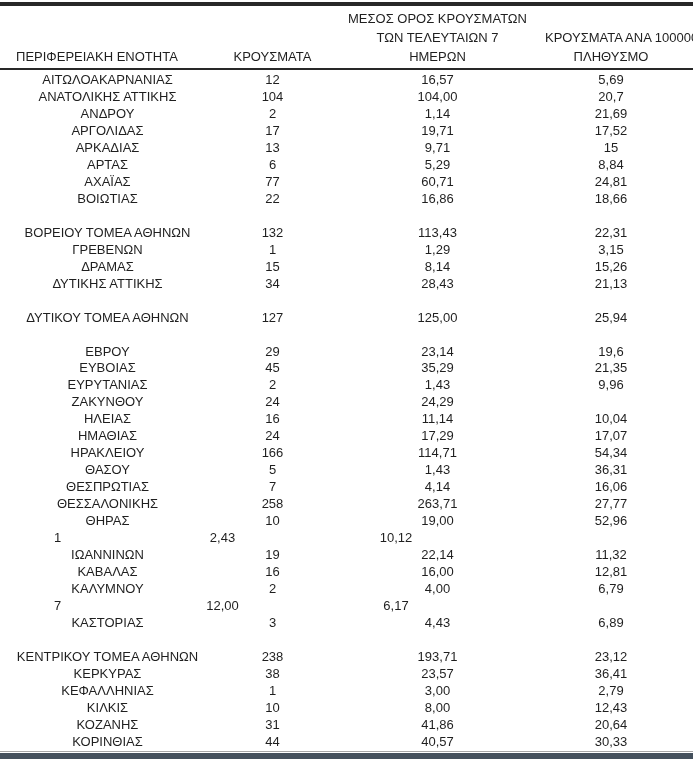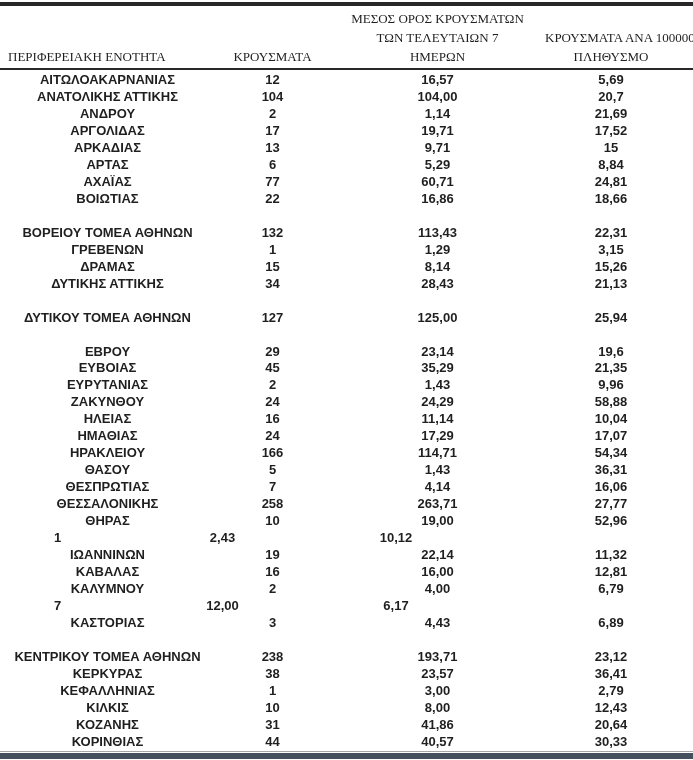--- a/index.html
+++ b/index.html
@@ -23,34 +23,34 @@
   }
 
   .header-row {
     position: absolute; top: 6px; left: 0;
     width: 693px; height: 64px;
     border-bottom: 2px solid var(--rule);
     display: flex; align-items: flex-end;
     font-size: 13px;
   }
   .header-cell { padding-bottom: 2px; }
-  .header-cell .hline { line-height: 19px; white-space: nowrap; font-family: Liberation Serif, serif; }
+  .header-cell .hline { line-height: 19px; white-space: nowrap; }
 
   .col-region  { width: 215px; text-align: center; }
   .col-cases   { width: 115px; text-align: center; }
   .col-avg7    { width: 215px; text-align: center; }
   .col-per100k { width: 148px; text-align: center; padding-right: 16px; }
 
-  .header-row .col-region { text-align: left; padding-left: 8px; }
+  .header-row .col-region { text-align: left; padding-left: 16px; }
 
   .table-body {
     position: absolute; top: 72px; left: 0; width: 693px;
     font-size: 13px;
   }
-  .row { display: flex; height: 16.97px; line-height: 16.97px; font-weight: bold; }
+  .row { display: flex; height: 16.97px; line-height: 16.97px; }
   .row > div { white-space: nowrap; overflow: visible; }
   .row.gap > div { visibility: hidden; }
 
   .bottom-thin {
     position: absolute; top: 751px; left: 0;
     width: 693px; height: 1px; background: var(--thin-rule);
   }
   .bottom-bar {
     position: absolute; top: 753px; left: 0;
     width: 693px; height: 6px; background: var(--bottom-bar);
@@ -212,21 +212,20 @@
     <div class="col-region">ΕΥΡΥΤΑΝΙΑΣ</div>
     <div class="col-cases">2</div>
     <div class="col-avg7">1,43</div>
     <div class="col-per100k">9,96</div>
   </div>
 
   <div class="row">
     <div class="col-region">ΖΑΚΥΝΘΟΥ</div>
     <div class="col-cases">24</div>
     <div class="col-avg7">24,29</div>
-    <div class="col-per100k">58,88</div>
   </div>
 
   <div class="row">
     <div class="col-region">ΗΛΕΙΑΣ</div>
     <div class="col-cases">16</div>
     <div class="col-avg7">11,14</div>
     <div class="col-per100k">10,04</div>
   </div>
 
   <div class="row">

